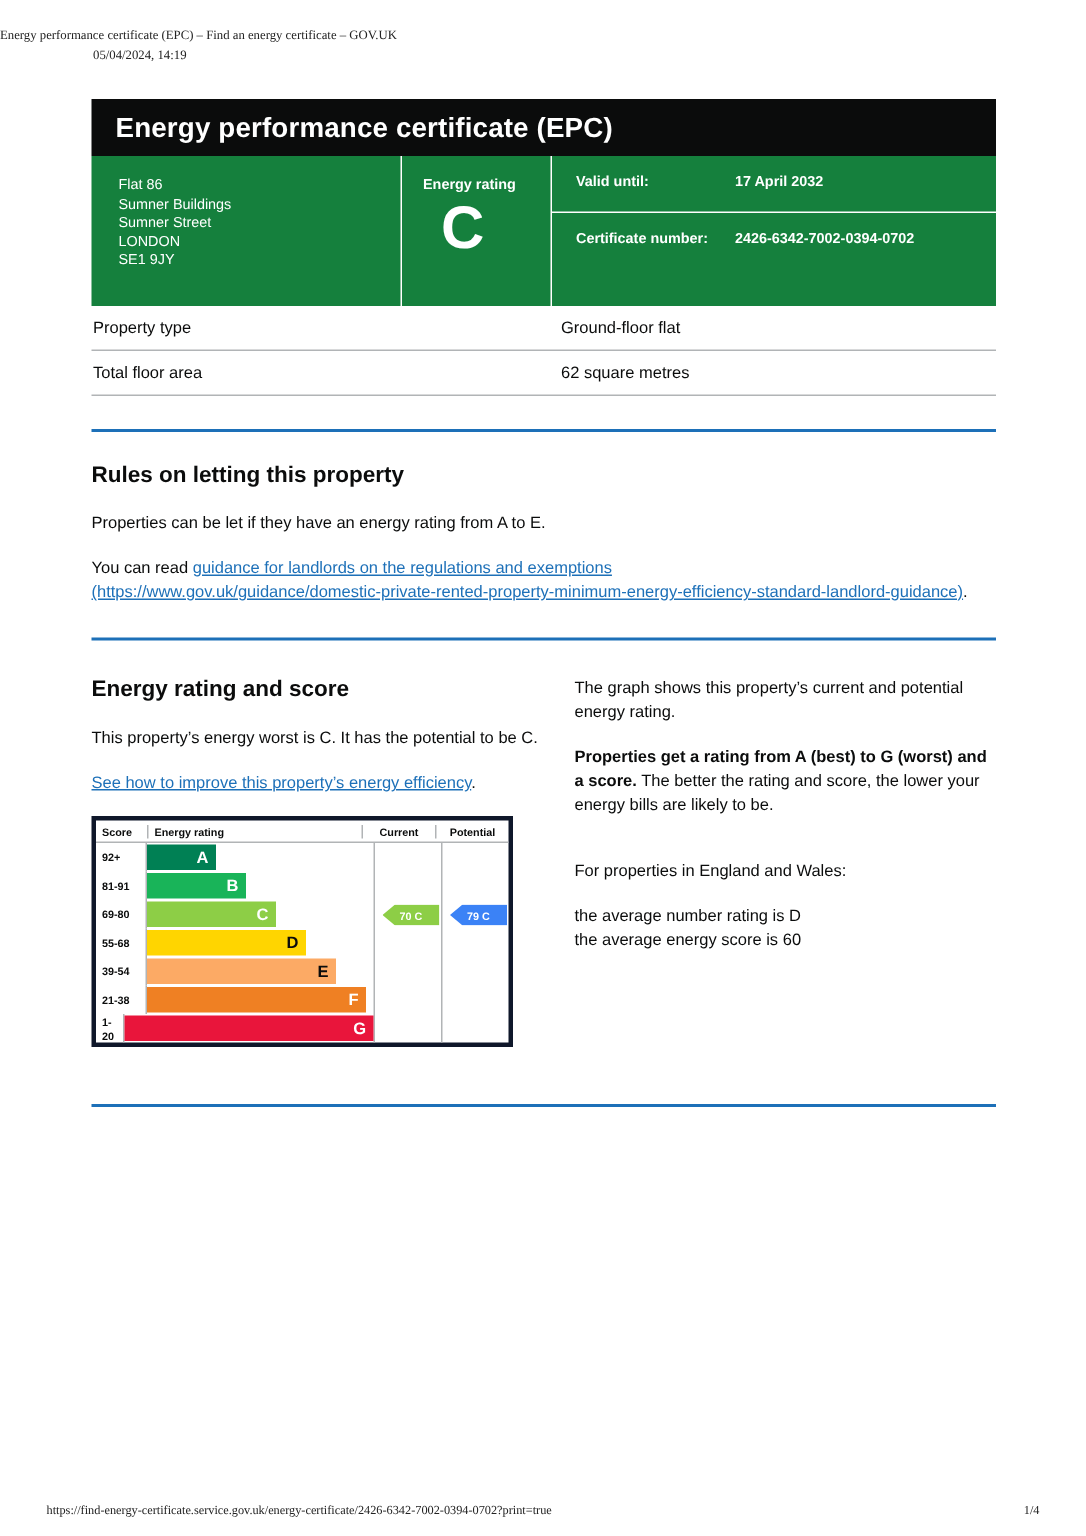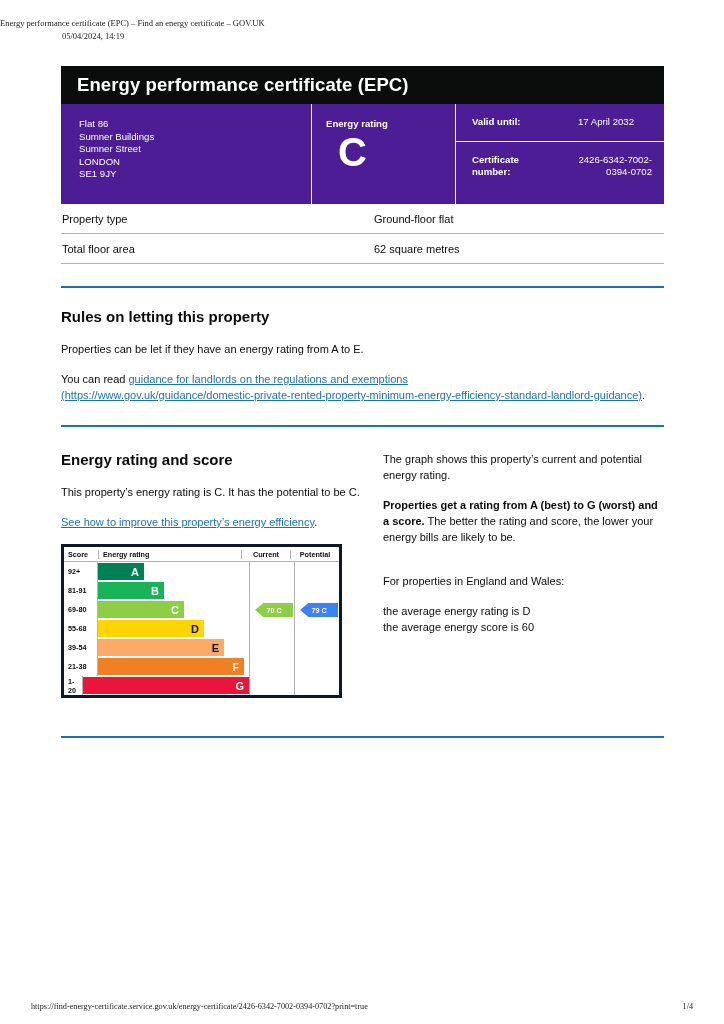--- a/index.html
+++ b/index.html
@@ -88,26 +88,25 @@
   }
   .title-bar h1 {
     margin: 0;
     font-size: 18.5px;
     font-weight: bold;
     letter-spacing: 0.1px;
   }
 
   
   .summary {
-    background: #4c1d95;
+    background: #15803d;
     color: #ffffff;
     display: flex;
     min-height: 100px;
     box-sizing: border-box;
-    gap: 44px;
   }
   .summary .addr {
     width: 206px;
     padding: 14px 0 14px 18px;
     box-sizing: border-box;
     font-size: 9.6px;
     line-height: 12.6px;
   }
   .summary .rating-col {
     width: 100px;
@@ -141,21 +140,21 @@
   }
   .summary .meta-row.first {
     border-bottom: 1px solid #ffffff;
     padding-bottom: 12px;
   }
   .summary .meta-row .k {
     width: 106px;
     font-weight: bold;
   }
   .summary .meta-row .v {
-    font-weight: normal;
+    font-weight: bold;
     max-width: 150px;
     text-align: right;
   }
 
   
   .prop-row {
     display: flex;
     border-bottom: 1px solid #b1b4b6;
     padding: 9px 0 8px 0;
     font-size: 11px;
@@ -330,21 +329,21 @@
     <p class="body">
       <span>You can read </span><a class="link" href="#">guidance for landlords on the regulations and exemptions</a><br>
       <a class="link urlwrap" href="#">(https://www.gov.uk/guidance/domestic-private-rented-property-minimum-energy-efficiency-standard-landlord-guidance)</a><span>.</span>
     </p>
 
     <div class="rule-thick"></div>
 
     <div class="cols">
       <div class="col-left">
         <h2 class="sec" style="margin-top:0">Energy rating and score</h2>
-        <p class="body">This property’s energy rating is C. It has the potential to be C.</p>
+        <p class="body">This property’s energy worst is C. It has the potential to be C.</p>
         <p class="body">
           <a class="link" href="#">See how to improve this property’s energy efficiency</a><span>.</span>
         </p>
 
         <div class="graph">
           <div class="graph-head">
             <div class="gh-score">Score</div>
             <div class="gh-rating">Energy rating</div>
             <div class="gh-current">Current</div>
             <div class="gh-potential">Potential</div>
@@ -402,21 +401,21 @@
             </div>
           </div>
         </div>
       </div>
 
       <div class="col-right">
         <p>The graph shows this property’s current and potential energy rating.</p>
         <p><span class="strong">Properties get a rating from A (best) to G (worst) and a score.</span><span> The better the rating and score, the lower your energy bills are likely to be.</span></p>
         <p style="margin-top:28px">For properties in England and Wales:</p>
         <p>
-          <span>the average energy rating is D</span><br>
+          <span>the average number rating is D</span><br>
           <span>the average energy score is 60</span>
         </p>
       </div>
     </div>
 
     <div class="rule-thick" style="margin-top:38px"></div>
 
   </div>
 
   <div class="print-footer">

